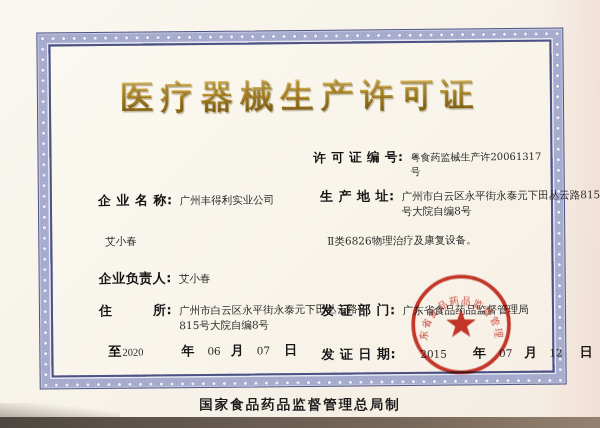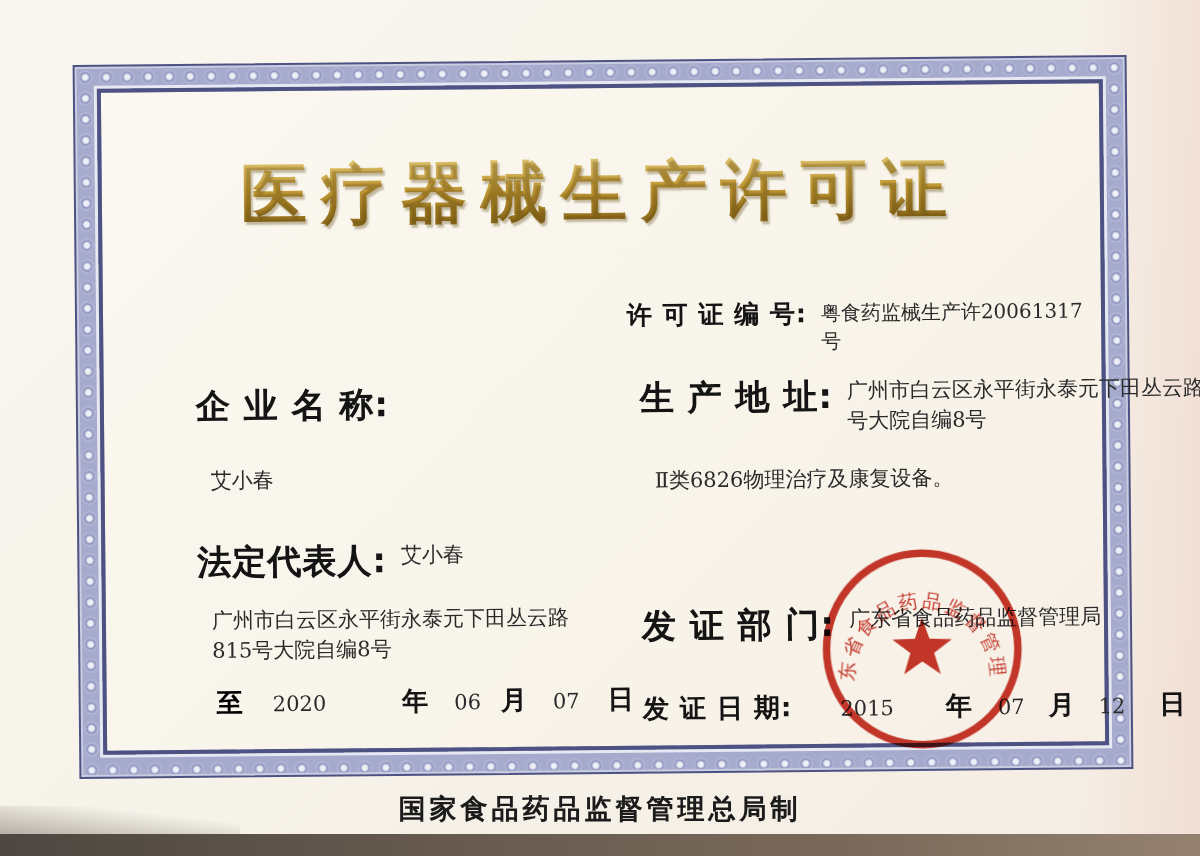--- a/index.html
+++ b/index.html
@@ -54,21 +54,21 @@
     background:linear-gradient(180deg,#e7cf7e 0%,#c39a36 45%,#8f6c1c 80%,#d8b85e 100%);
     -webkit-background-clip:text;background-clip:text;
     -webkit-text-fill-color:transparent;
     text-shadow:1px 1.5px 1px rgba(90,65,10,.35);
     font-family:"DejaVu Sans","Liberation Sans",sans-serif;
   }
 
   
   .field{position:absolute;display:flex;align-items:flex-start;}
   .lbl{
-    flex:none;font-weight:bold;font-size:17px;color:#141414;
+    flex:none;font-weight:bold;font-size:13px;color:#141414;
     white-space:nowrap;letter-spacing:.5px;
   }
   .val{
     font-family:"DejaVu Serif","Liberation Serif",serif;
     font-size:10.5px;color:#2a2a2a;line-height:1.4;
     margin-left:7px;padding-top:2px;
   }
   .license{left:262px;top:106px;}
   .license .lbl{font-size:12.5px;}
   .license .val{font-size:10px;padding-top:1.5px;}
@@ -84,21 +84,21 @@
   .f-residence .val{width:184px;}
   .f-dept{left:268px;top:258px;}
 
   
   .daterow{position:absolute;display:flex;align-items:baseline;}
   .daterow .lbl{font-size:13px;}
   .unit{font-weight:bold;font-size:13px;color:#141414;}
   .num{font-family:"DejaVu Serif","Liberation Serif",serif;font-size:10.5px;color:#2a2a2a;}
   .r-valid{left:46px;top:297px;}
   .r-valid .pfx{font-weight:bold;font-size:13px;margin-left:9px;}
-  .r-valid .num.y{margin-left:15px;}
+  .r-valid .num.y{margin-left:1px;font-family:Liberation Serif, serif;}
   .r-valid .unit.y{margin-left:38px;}
   .r-valid .num.m{margin-left:13px;}
   .r-valid .unit.m{margin-left:10px;}
   .r-valid .num.d{margin-left:13px;}
   .r-valid .unit.d{margin-left:14px;}
   .r-issue{left:268px;top:302px;}
   .r-issue .num.y{margin-left:24px;}
   .r-issue .unit.y{margin-left:26px;}
   .r-issue .num.m{margin-left:13px;}
   .r-issue .unit.m{margin-left:12px;}
@@ -130,41 +130,43 @@
 
       <h1 class="title">医疗器械生产许可证</h1>
 
       <div class="field license">
         <span class="lbl">许 可 证 编 号:</span>
         <span class="val">粤食药监械生产许20061317号</span>
       </div>
 
       <div class="field f-company">
         <span class="lbl">企 业 名 称:</span>
+        <span class="val">广州丰得利实业公司</span>
       </div>
 
       <div class="field f-address">
         <span class="lbl">生 产 地 址:</span>
         <span class="val">广州市白云区永平街永泰元下田丛云路815号大院自编8号</span>
       </div>
 
       <div class="field f-legal">
         <span class="val">艾小春</span>
       </div>
 
       <div class="field f-scope">
         <span class="val">Ⅱ类6826物理治疗及康复设备。</span>
       </div>
 
       <div class="field f-head">
-        <span class="lbl">法定代表人:</span>
+        <span class="lbl">企业负责人:</span>
         <span class="val">艾小春</span>
       </div>
 
       <div class="field f-residence">
+        <span class="lbl">住　　　所:</span>
         <span class="val">广州市白云区永平街永泰元下田丛云路815号大院自编8号</span>
       </div>
 
       <div class="field f-dept">
         <span class="lbl">发 证 部 门:</span>
         <span class="val">广东省食品药品监督管理局</span>
       </div>
 
       <div class="daterow r-valid">
         <span class="pfx">至</span>

